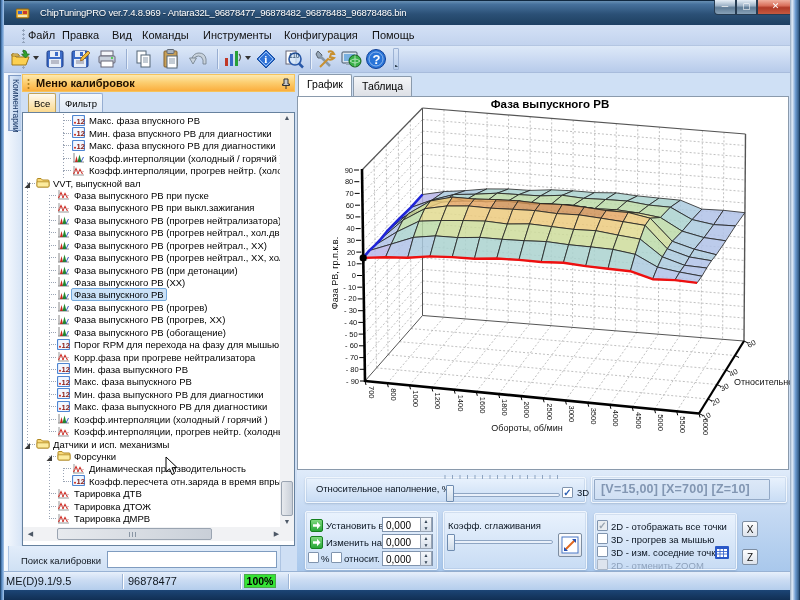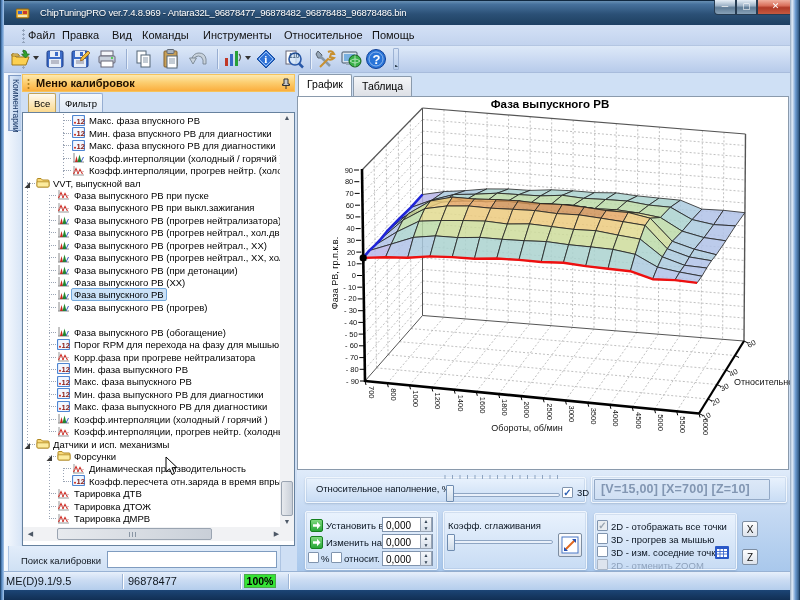--- a/index.html
+++ b/index.html
@@ -84,21 +84,21 @@
 <div class="winbtn abs" style="left:736px;width:21px">▢</div>
 <div class="winbtn abs" id="btn-close" style="border-radius:0 0 4px 0">✕</div>
 
 <div id="menubar" class="abs"></div>
 <div class="grip" style="left:22px;top:29px;height:14px"></div>
 <div class="menuitem" style="left:28px">Файл</div>
 <div class="menuitem" style="left:62px">Правка</div>
 <div class="menuitem" style="left:112px">Вид</div>
 <div class="menuitem" style="left:142px">Команды</div>
 <div class="menuitem" style="left:203px">Инструменты</div>
-<div class="menuitem" style="left:284px">Относительное</div>
+<div class="menuitem" style="left:284px">Конфигурация</div>
 <div class="menuitem" style="left:372px">Помощь</div>
 
 <div id="toolbar" class="abs"></div>
 <div class="grip" style="left:22px;top:50px;height:19px"></div>
 <div id="tbicons" class="abs" style="left:0;top:0">
     <svg class="abs" style="left:10px;top:48px" width="22" height="22" viewBox="0 0 22 22">
       <path d="M2 6 L2 17 L16 17 L19 9 L6 9 L4 6 Z" fill="#fcd050" stroke="#a07818"></path>
       <path d="M2 6 L8 6 L9.5 8 L2 8 Z" fill="#fce08c" stroke="#a07818"></path>
       <path d="M13 2 Q17 2 17 6 L19.5 6 L15.5 10 L11.5 6 L14 6 Q14 4 13 4 Z" fill="#30a030" stroke="#186018" stroke-width="0.6"></path>
     </svg>
@@ -375,20 +375,31 @@
     <div class="trow" style="left:0;top:187.8px">
       <span style="position:absolute;left:26px;top:6px;width:7px;border-top:1px dotted #9aa4b4"></span>
       <span class="ticon" style="left:34px;top:0.5px"><svg width="13" height="12" viewBox="0 0 13 12">
           <line x1="2" y1="1" x2="2" y2="10" stroke="#888" stroke-width="1"></line>
           <line x1="1" y1="10" x2="12" y2="10" stroke="#888" stroke-width="1"></line>
           <path d="M3 10 L4.5 4 L6 10 Z" fill="#c82820"></path>
           <path d="M5.5 10 L7.5 2.5 L9.5 10 Z" fill="#208830"></path>
           <line x1="9" y1="10" x2="11.5" y2="5" stroke="#3858c0" stroke-width="1"></line>
         </svg></span>
       <span class="t" style="left:51px">Фаза выпускного РВ (прогрев)</span>
+    </div>
+    <div class="trow" style="left:0;top:200.2px">
+      <span style="position:absolute;left:26px;top:6px;width:7px;border-top:1px dotted #9aa4b4"></span>
+      <span class="ticon" style="left:34px;top:0.5px"><svg width="13" height="12" viewBox="0 0 13 12">
+          <line x1="2" y1="1" x2="2" y2="10" stroke="#888" stroke-width="1"></line>
+          <line x1="1" y1="10" x2="12" y2="10" stroke="#888" stroke-width="1"></line>
+          <path d="M3 10 L4.5 4 L6 10 Z" fill="#c82820"></path>
+          <path d="M5.5 10 L7.5 2.5 L9.5 10 Z" fill="#208830"></path>
+          <line x1="9" y1="10" x2="11.5" y2="5" stroke="#3858c0" stroke-width="1"></line>
+        </svg></span>
+      <span class="t" style="left:51px">Фаза выпускного РВ (прогрев, ХХ)</span>
     </div>
     <div class="trow" style="left:0;top:212.6px">
       <span style="position:absolute;left:26px;top:6px;width:7px;border-top:1px dotted #9aa4b4"></span>
       <span class="ticon" style="left:34px;top:0.5px"><svg width="13" height="12" viewBox="0 0 13 12">
           <line x1="2" y1="1" x2="2" y2="10" stroke="#888" stroke-width="1"></line>
           <line x1="1" y1="10" x2="12" y2="10" stroke="#888" stroke-width="1"></line>
           <path d="M3 10 L4.5 4 L6 10 Z" fill="#c82820"></path>
           <path d="M5.5 10 L7.5 2.5 L9.5 10 Z" fill="#208830"></path>
           <line x1="9" y1="10" x2="11.5" y2="5" stroke="#3858c0" stroke-width="1"></line>
         </svg></span>

